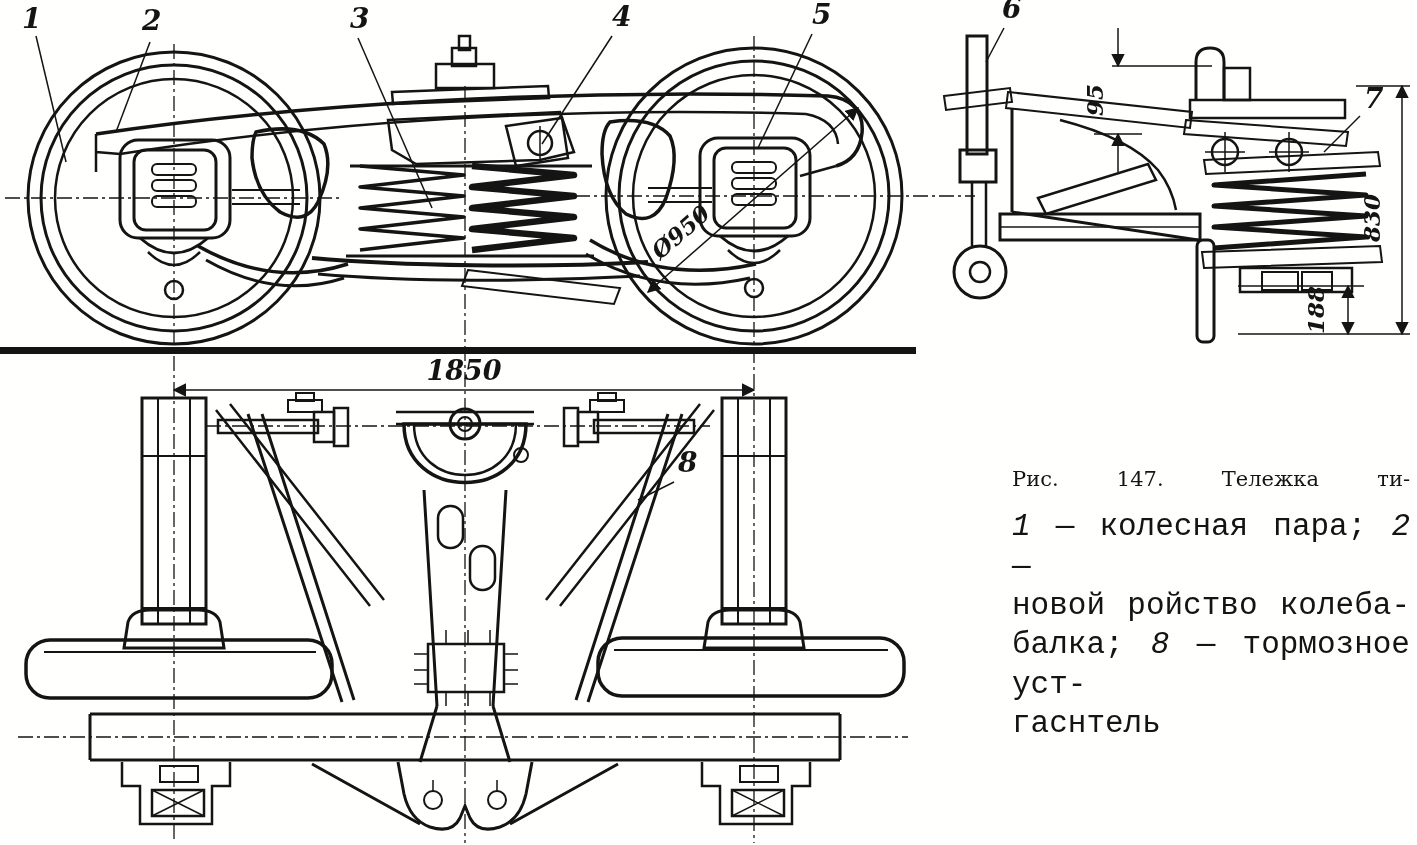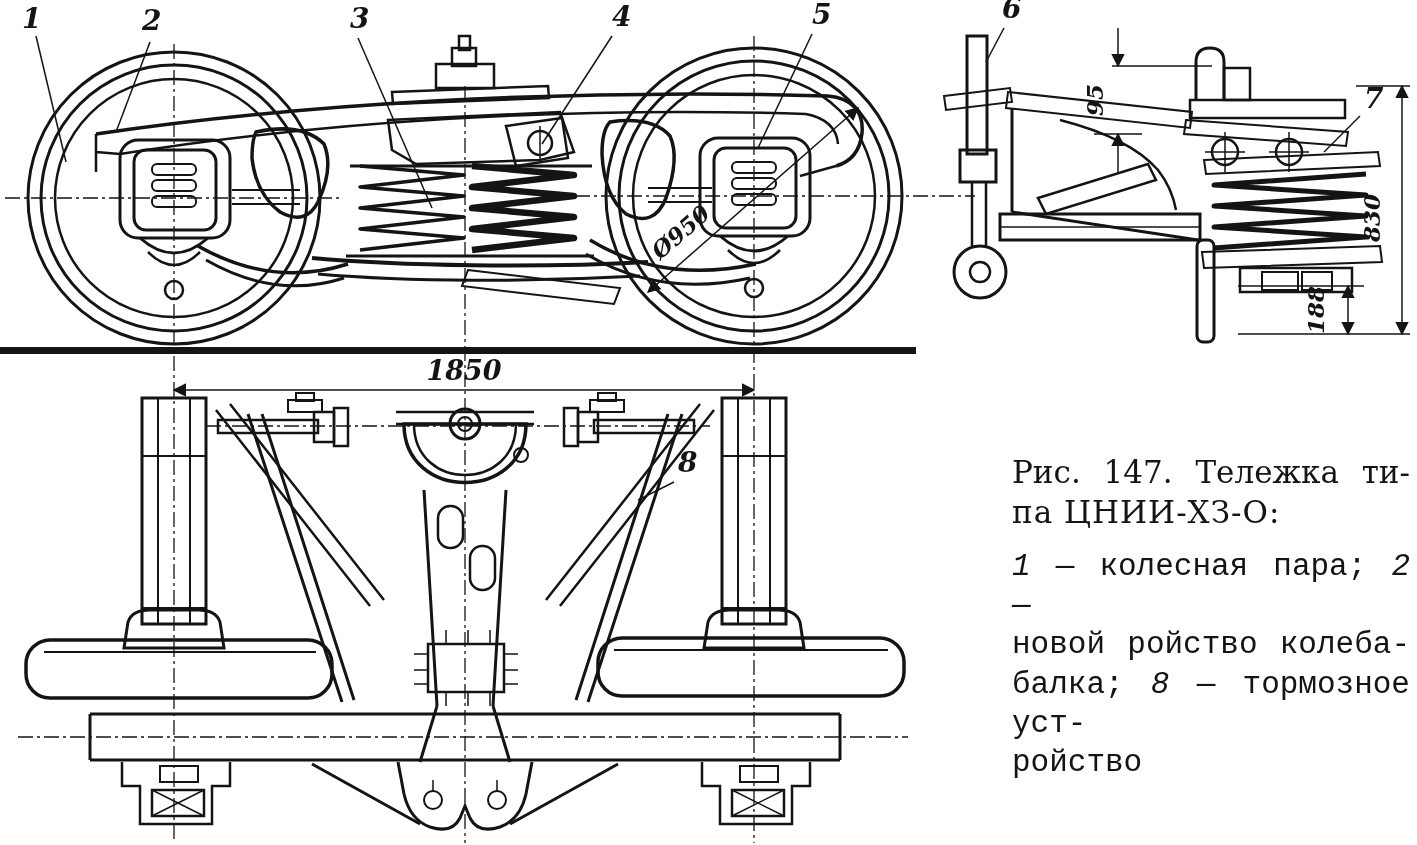--- a/index.html
+++ b/index.html
@@ -15,21 +15,21 @@
   .s4 {stroke:#141414;stroke-width:4;fill:none;}
   .s5 {stroke:#141414;stroke-width:5;fill:none;stroke-linejoin:round;}
   .s6 {stroke:#141414;stroke-width:6.5;fill:none;stroke-linejoin:round;}
   .coil{stroke:#141414;stroke-width:3.5;fill:none;stroke-linejoin:round;}
   .cl {stroke:#141414;stroke-width:1.3;fill:none;stroke-dasharray:15 4 3 4;}
   .callout{font-style:italic;font-weight:600;font-size:28px;fill:#141414;}
   .dim{font-style:italic;font-weight:600;font-size:23px;fill:#141414;}
   .dimbig{font-style:italic;font-weight:600;font-size:27px;fill:#141414;}
   
   .caption{position:absolute;left:1012px;top:452px;width:398px;}
-  .cap-title{font-size:31px;line-height:1.3;margin:0 0 14px 0;}
+  .cap-title{font-size:21px;line-height:1.3;margin:14px 0 14px 0;}
   .cap-title .t1{display:block;text-align:justify;text-align-last:justify;}
   .cap-title .t2{display:block;letter-spacing:1px;}
   .legend{font-size:31px;line-height:1.27;font-family:Liberation Mono, monospace;}
   .legend .ln{text-align:justify;text-align-last:justify;}
   .legend .ln.last{text-align-last:left;}
   .legend i{font-style:italic;}
 </style>
 </head>
 <body>
 
@@ -319,23 +319,22 @@
     <g>
       <text class="callout" x="678" y="472">8</text>
       <path class="s15" d="M674,482 L638,500"></path>
     </g>
   </g>
 </svg>
 
 <div class="caption">
   <p class="cap-title">
     <span class="t1">Рис. 147. Тележка ти-</span>
-    <span class="t2">па ЦНИИ-ХЗ-О:</span>
   </p>
   <div class="legend">
     <div class="ln"><i>1</i> — колесная пара; <i>2</i> —</div>
     <div class="ln">новой ройство колеба-</div>
     <div class="ln">балка; <i>8</i> — тормозное уст-</div>
-    <div class="ln last">ройство</div>
+    <div class="ln last">гаснтель</div>
   </div>
 </div>
 
 </div>
 
 </body></html>

